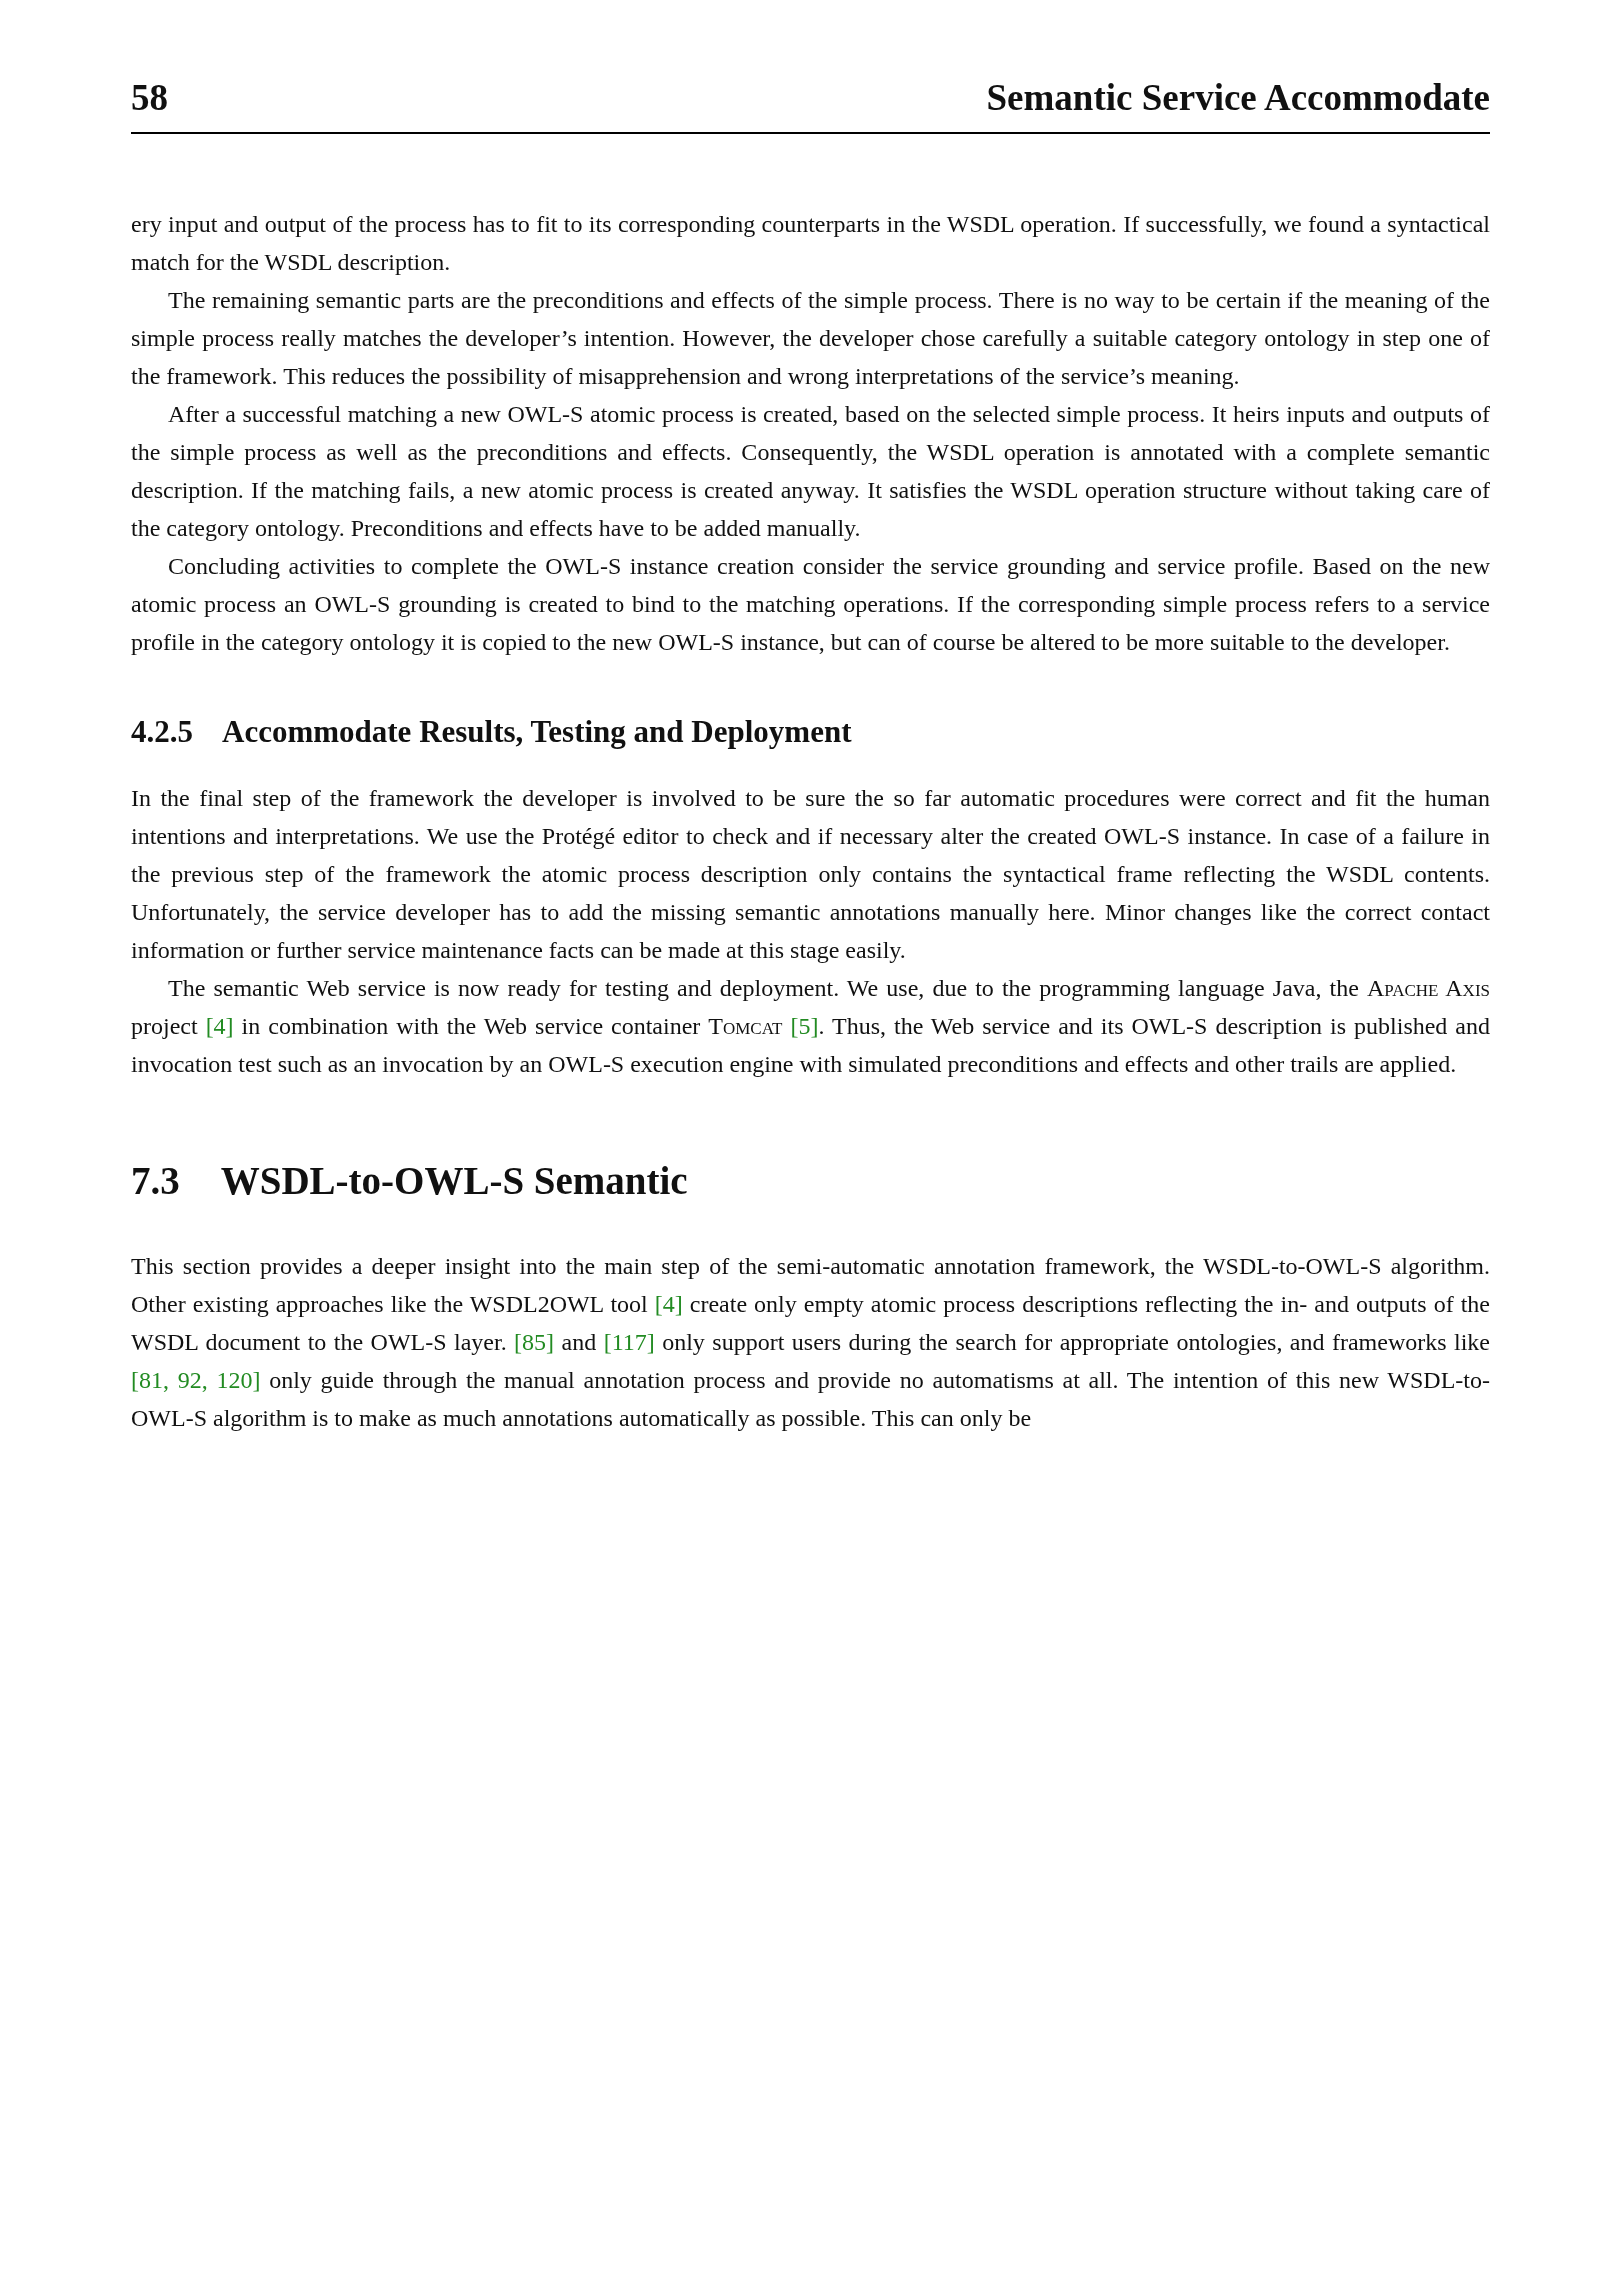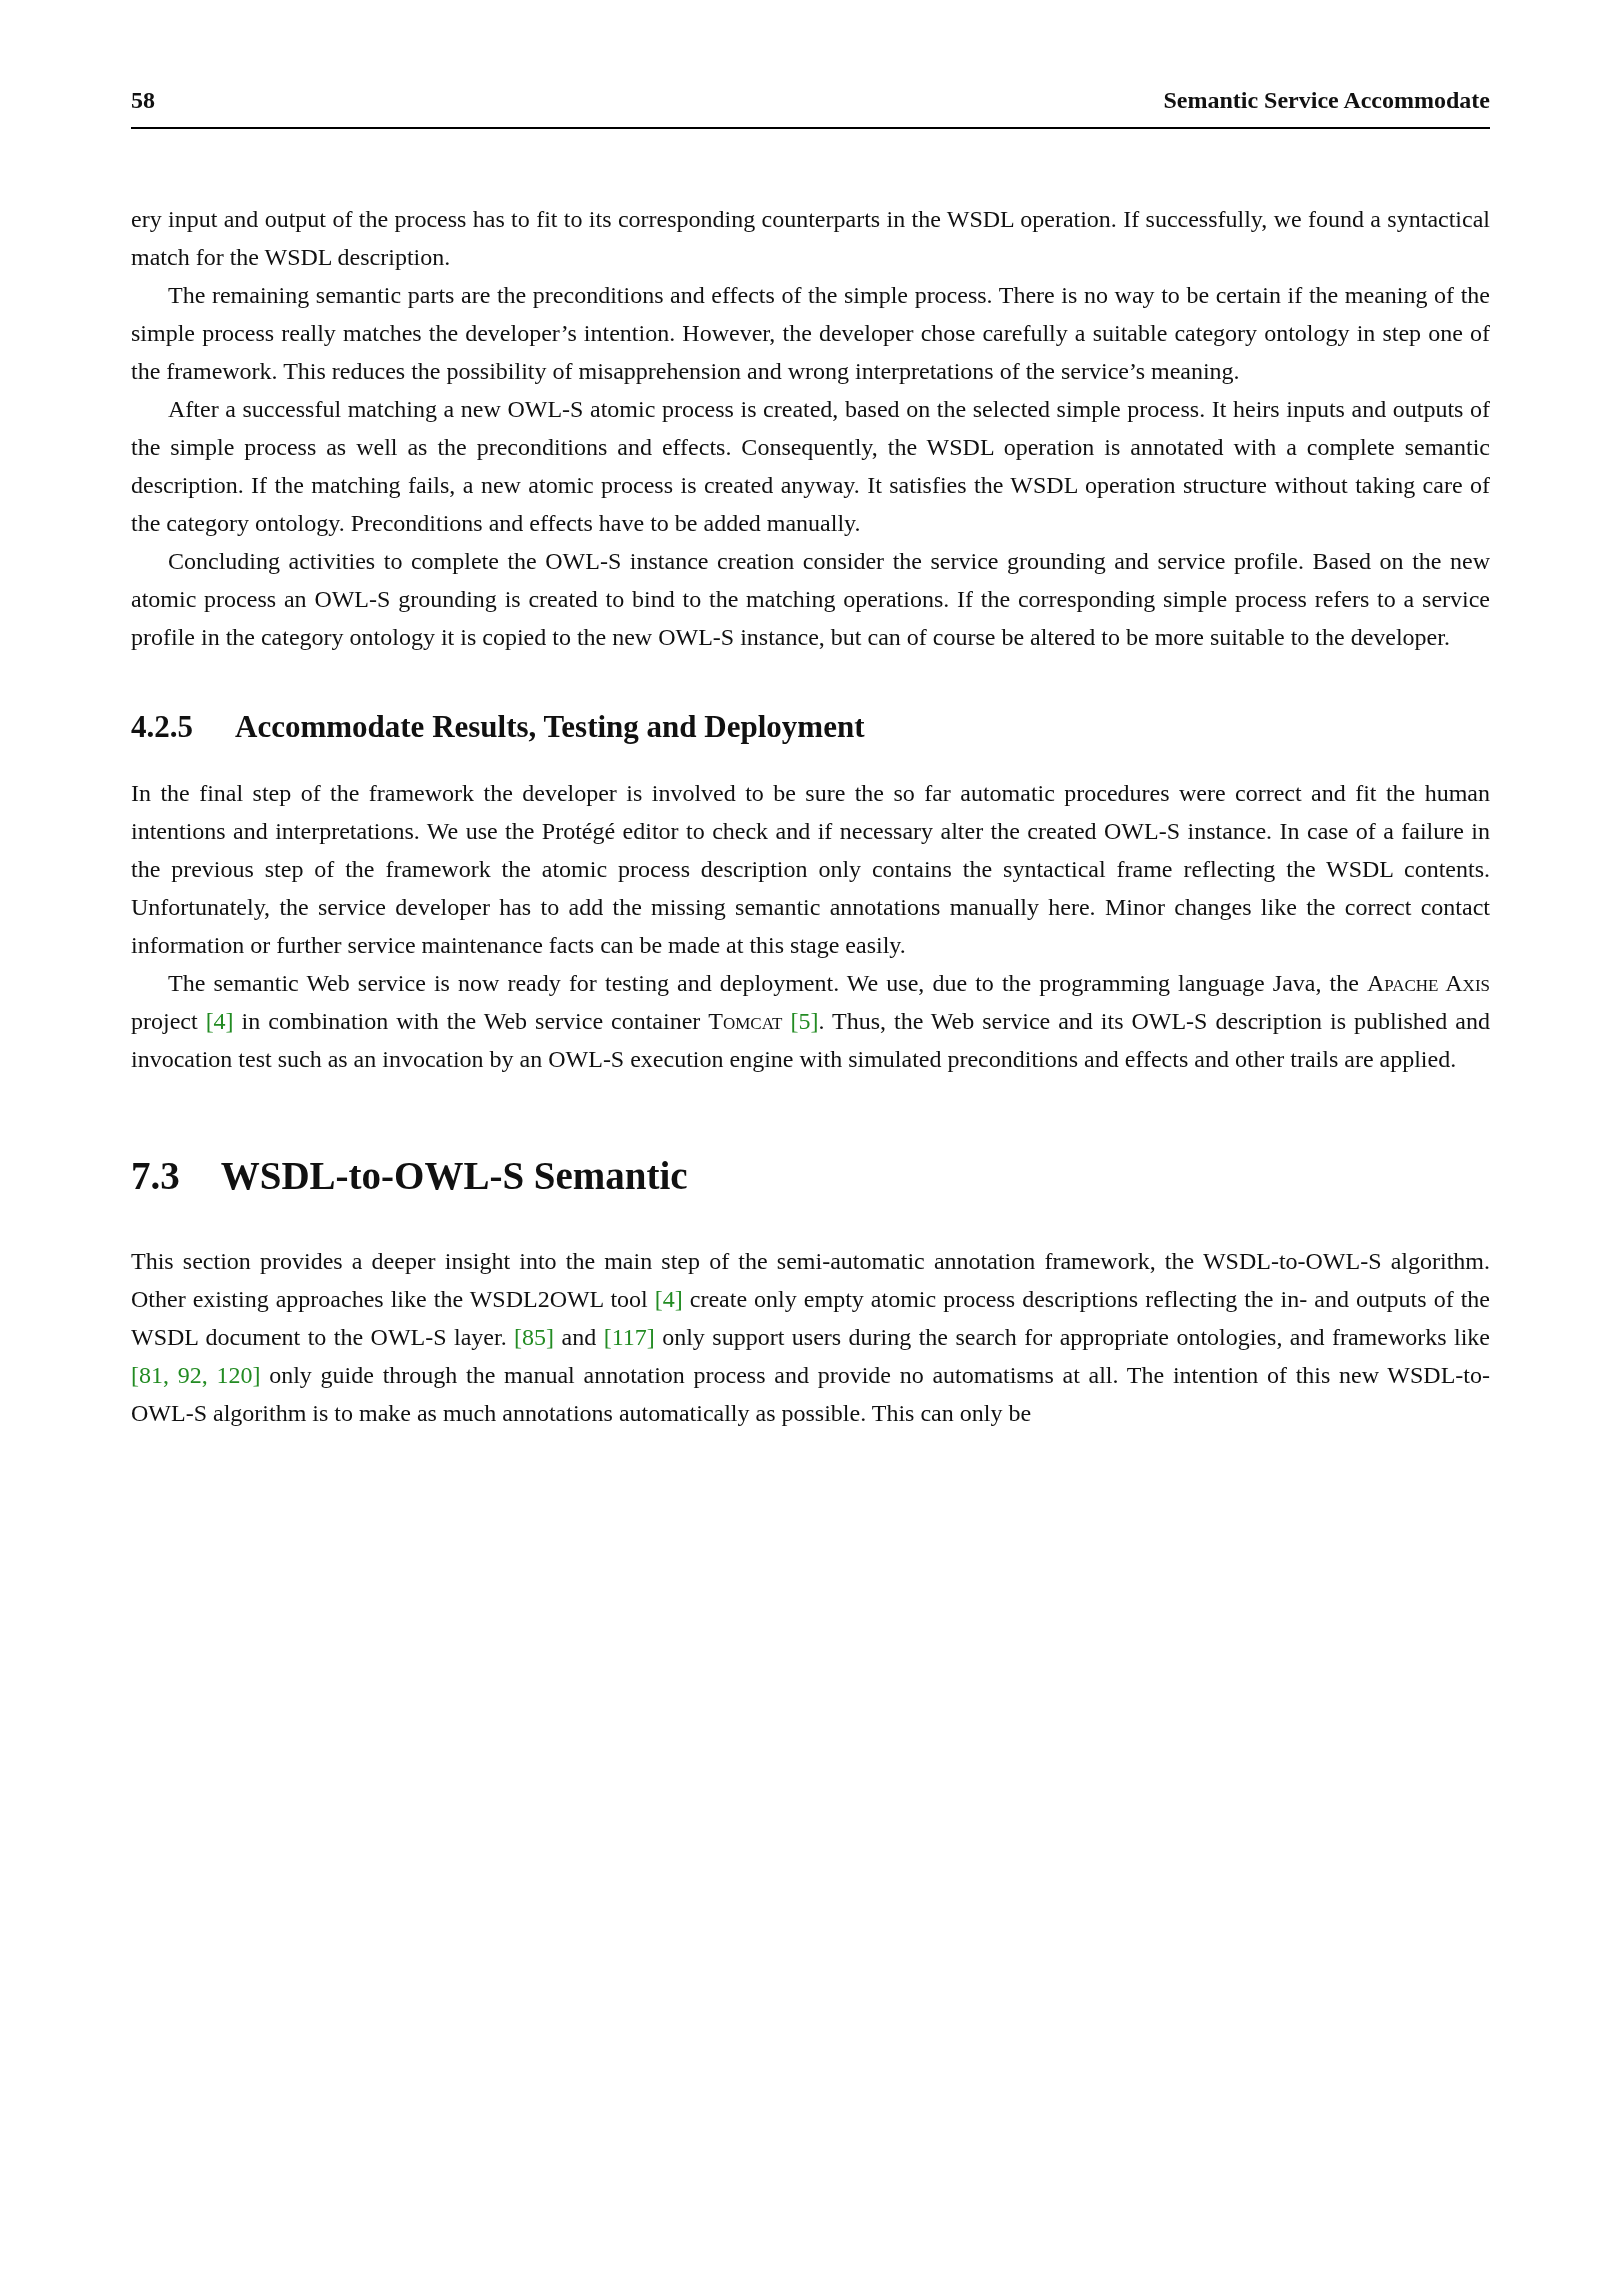--- a/index.html
+++ b/index.html
@@ -14,24 +14,23 @@
     box-sizing: border-box;
     background: #ffffff;
     padding: 78px 131px 0 131px;
     font-family: "Liberation Serif", "DejaVu Serif", serif;
     color: #111111;
   }
   .page-header {
     display: flex;
     justify-content: space-between;
     align-items: baseline;
-    font-size: 24px;
+    font-size: 37px;
     font-weight: bold;
     line-height: 1.1;
-    margin-top: 9px;
   }
   .header-rule {
     border: none;
     border-top: 2px solid #000000;
     margin: 13.7px 0 0 0;
   }
   .page-body {
     margin-top: 71px;
   }
   p.para {
@@ -51,21 +50,21 @@
     text-decoration: none;
     cursor: pointer;
   }
   h3.subsection {
     font-size: 31px;
     font-weight: bold;
     margin: 53px 0 29px 0;
     line-height: 1.15;
   }
   h3.subsection .num {
-    margin-right: 42px;
+    margin-right: 29px;
   }
   h2.section {
     font-size: 39px;
     font-weight: bold;
     margin: 76px 0 43px 0;
     line-height: 1.15;
   }
   h2.section .num {
     margin-right: 41px;
   }

